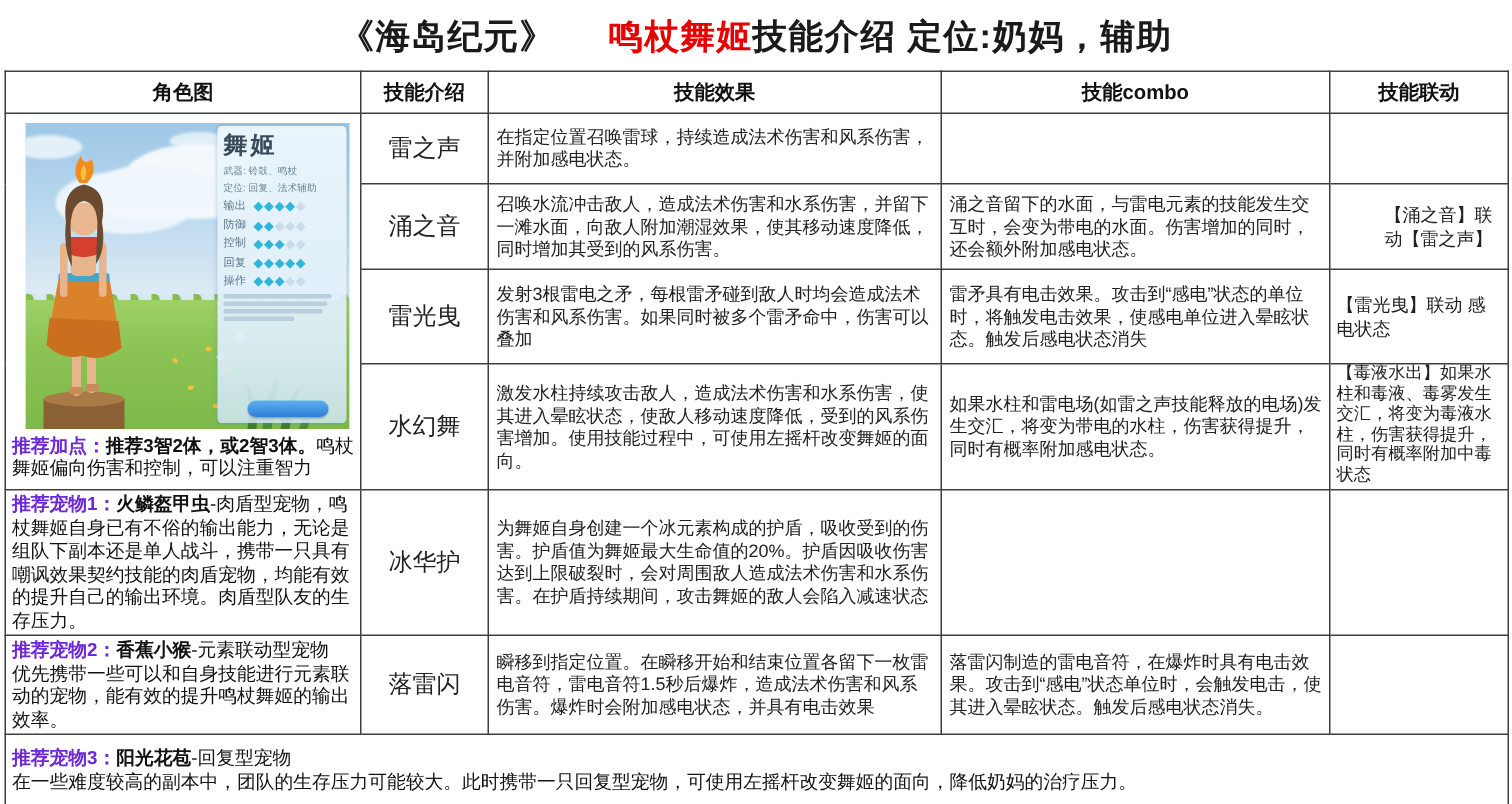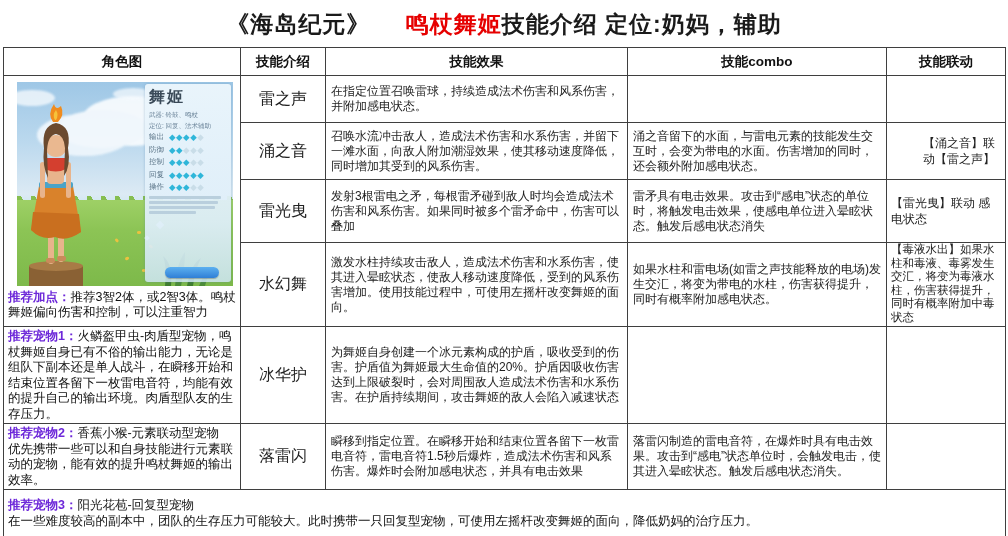--- a/index.html
+++ b/index.html
@@ -12,21 +12,21 @@
   th { font-size:13.5px; font-weight:bold; padding:4px 2px; background:#fff; color:#111; }
   td.skill-name { text-align:center; font-size:16px; color:#222; }
   td.body-cell { font-size:12px; line-height:15px; color:#222; padding:3px 5px; vertical-align:middle; text-align:left;}
   td.top-align { vertical-align:top; }
   td.link-cell { font-size:12px; line-height:16px; color:#222; padding:2px 4px; }
   td.link-center { text-align:left;padding-left:36px; }
   td.link-row4 { font-size:11.5px; line-height:13.5px; vertical-align:top; padding-top:0; }
   td.left-col { vertical-align:top; padding:0; }
   .tip { font-size:12.5px; line-height:15.5px; color:#111; padding:2px 4px 1px 4px; }
   .tip .red-label { color:#6d28d9; font-weight:bold; }
-  .tip b { font-weight:normal; }
+  .tip b { font-weight:bold; }
   .tip .block { display:block; }
   .bottom-cell { vertical-align:top; }
   
   .card { position:relative; width:216px; height:204px; margin:1px 0 2px 13px; overflow:hidden;
     background:linear-gradient(180deg,#9ec7e6 0%,#bcd9ee 30%,#dceaf4 55%,#cfe6f0 60%); }
   .cloud { position:absolute; background:#f4f9fd; border-radius:50%; filter:blur(1px); opacity:.95; }
   .c1 { width:90px; height:38px; left:40px; top:28px; box-shadow:30px -8px 0 6px #f7fbfe, -18px 6px 0 2px #eef6fc; }
   .c2 { width:46px; height:16px; left:-8px; top:8px; opacity:.8; }
   .c3 { width:40px; height:12px; left:96px; top:6px; opacity:.75; }
   .ground { position:absolute; left:0; bottom:0; width:100%; height:42%;
@@ -174,21 +174,21 @@
 
   <tr style="height:79px">
     <td class="skill-name">水幻舞</td>
     <td class="body-cell">激发水柱持续攻击敌人，造成法术伤害和水系伤害，使其进入晕眩状态，使敌人移动速度降低，受到的风系伤害增加。使用技能过程中，可使用左摇杆改变舞姬的面向。</td>
     <td class="body-cell">如果水柱和雷电场(如雷之声技能释放的电场)发生交汇，将变为带电的水柱，伤害获得提升，同时有概率附加感电状态。</td>
     <td class="link-cell link-row4">【毒液水出】如果水柱和毒液、毒雾发生交汇，将变为毒液水柱，伤害获得提升，同时有概率附加中毒状态</td>
   </tr>
 
   <tr style="height:89px">
     <td class="left-col">
-      <p class="tip"><span class="red-label">推荐宠物1：</span><b>火鳞盔甲虫</b><span>-肉盾型宠物，鸣杖舞姬自身已有不俗的输出能力，无论是组队下副本还是单人战斗，在瞬移开始和结束位置各留下一枚雷电音符，均能有效的提升自己的输出环境。肉盾型队友的生存压力。</span></p>
+      <p class="tip"><span class="red-label">推荐宠物1：</span><b>火鳞盔甲虫</b><span>-肉盾型宠物，鸣杖舞姬自身已有不俗的输出能力，无论是组队下副本还是单人战斗，携带一只具有嘲讽效果契约技能的肉盾宠物，均能有效的提升自己的输出环境。肉盾型队友的生存压力。</span></p>
     </td>
     <td class="skill-name">冰华护</td>
     <td class="body-cell">为舞姬自身创建一个冰元素构成的护盾，吸收受到的伤害。护盾值为舞姬最大生命值的20%。护盾因吸收伤害达到上限破裂时，会对周围敌人造成法术伤害和水系伤害。在护盾持续期间，攻击舞姬的敌人会陷入减速状态</td>
     <td class="body-cell"></td>
     <td class="link-cell"></td>
   </tr>
 
   <tr style="height:63px">
     <td class="left-col">
       <p class="tip"><span class="red-label">推荐宠物2：</span><b>香蕉小猴</b><span>-元素联动型宠物</span><span class="block">优先携带一些可以和自身技能进行元素联动的宠物，能有效的提升鸣杖舞姬的输出效率。</span></p>

